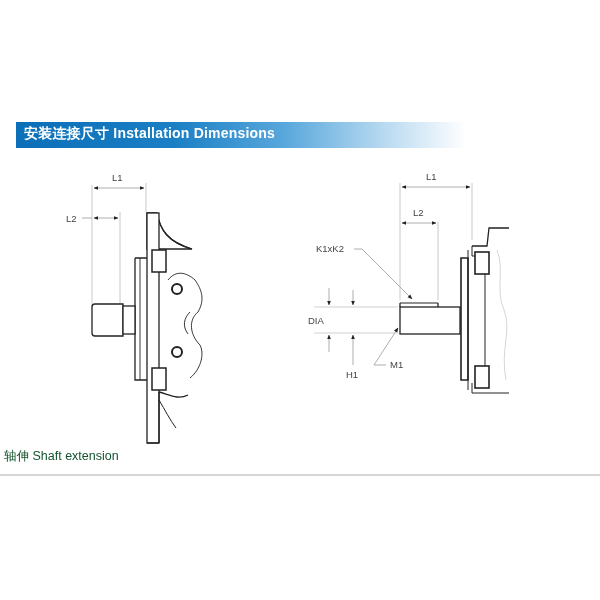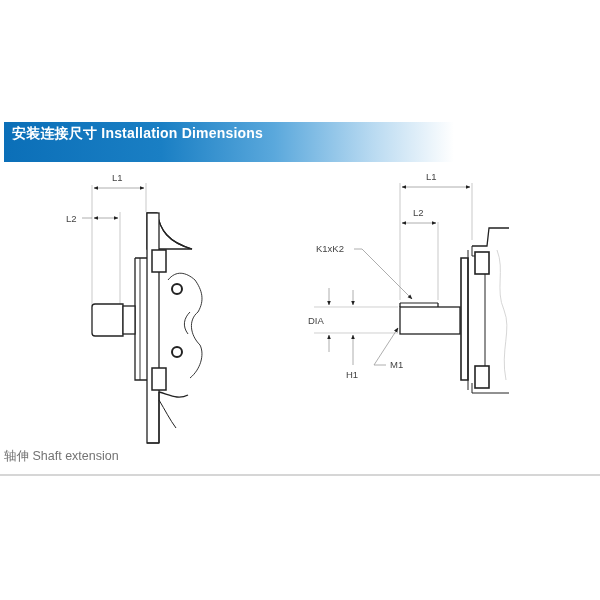--- a/index.html
+++ b/index.html
@@ -1,25 +1,25 @@
 <!DOCTYPE html>
 <html><head>
   <meta charset="utf-8">
   <style>
     html, body { margin: 0; padding: 0; background: #ffffff; }
     body { width: 600px; height: 600px; position: relative; overflow: hidden; font-family: "Liberation Sans", "DejaVu Sans", sans-serif; }
     .header-bar {
-      position: absolute; left: 4px; top: 122px; width: 450px; height: 40px;
+      position: absolute; left: 16px; top: 122px; width: 450px; height: 26px;
       background: linear-gradient(to right, #0b6fb8 0%, #1a7fc4 35%, #5aa8dc 60%, #b9daf1 82%, #ffffff 100%);
     }
     .header-title {
       position: absolute; left: 8px; top: 3px; color: #ffffff; font-weight: bold; font-size: 14px; letter-spacing: 0.2px; white-space: nowrap;
     }
     .caption {
-      position: absolute; left: 4px; top: 448px; font-size: 12.5px; color: #737373; white-space: nowrap;
+      position: absolute; left: 4px; top: 448px; font-size: 12.5px; color: #14532d; white-space: nowrap;
     }
     .divider {
       position: absolute; left: 0; top: 474px; width: 600px; height: 2px; background: #d6d6d6;
     }
     svg.drawing { position: absolute; left: 0; top: 0; }
     svg text { font-family: "Liberation Sans", "DejaVu Sans", sans-serif; font-size: 9.5px; fill: #444; }
   </style>
 </head>
 <body>
 

